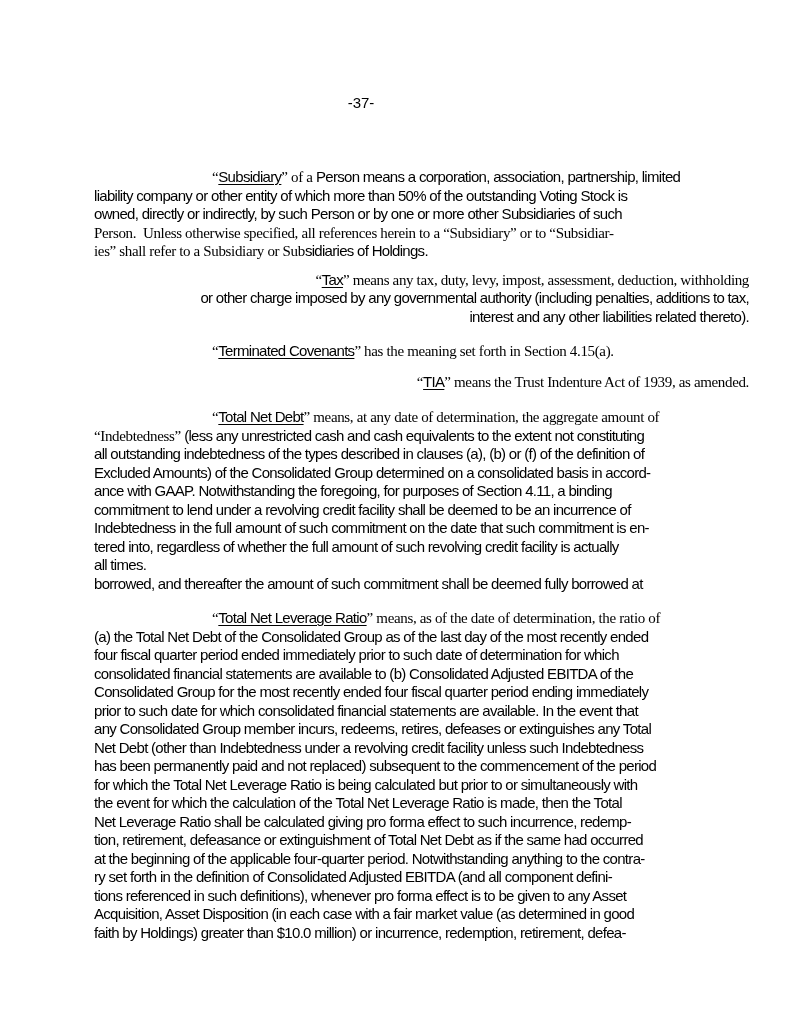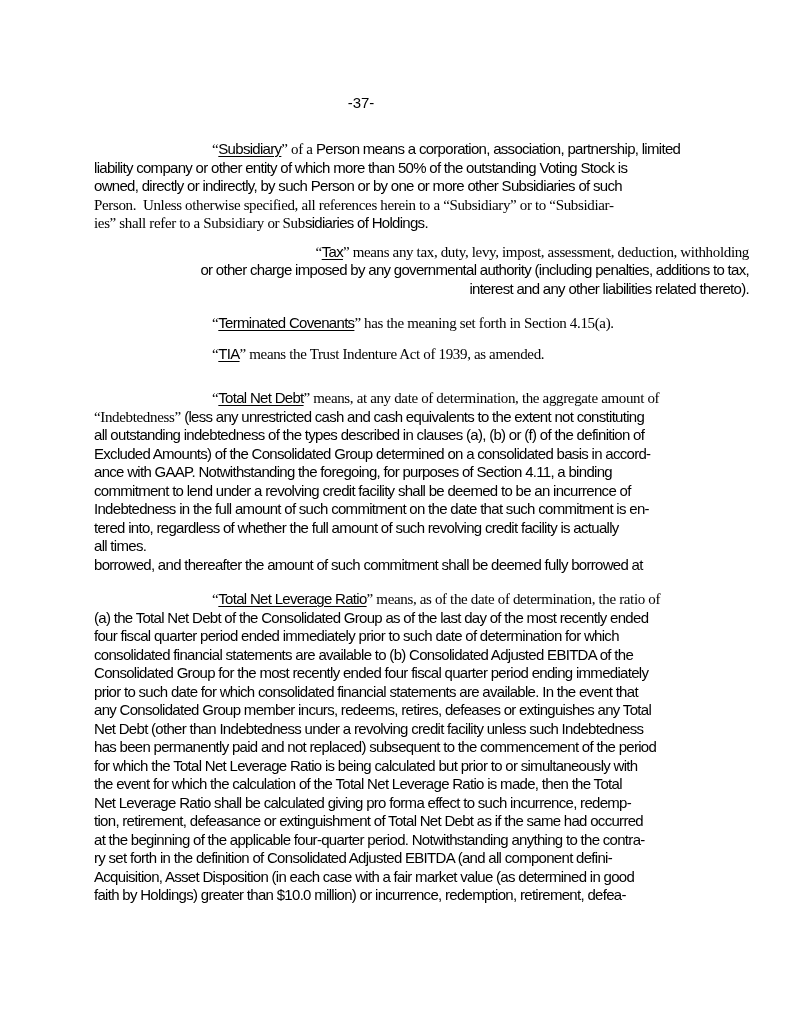--- a/index.html
+++ b/index.html
@@ -20,28 +20,28 @@
     top: 94px;
     left: 0;
     width: 722px;
     text-align: center;
     font-size: 15px;
     font-family: "Liberation Sans", sans-serif;
   }
   .content {
     position: absolute;
     left: 94px;
-    top: 140px;
+    top: 168px;
     width: 655px;
   }
   .para { margin: 0 0 11px 0; }
   .para:nth-of-type(1) { margin-bottom: 10px; }
   .para:nth-of-type(2) { margin-bottom: 16px; text-align: right; }
   .para:nth-of-type(3) { margin-bottom: 12px; }
-  .para:nth-of-type(4) { margin-bottom: 26px; }
+  .para:nth-of-type(4) { margin-bottom: 17px; text-align: right; }
   .para:nth-of-type(5) { margin-bottom: 16px; }
   .line {
     white-space: pre;
     line-height: 18.5px;
     height: 18.5px;
     font-size: 15px;
   }
   .indent { padding-left: 118px; }
   .r-sans  { font-family: "Liberation Sans", sans-serif;  letter-spacing: -0.7px; }
   .r-serif { font-family: "Liberation Serif", serif;      letter-spacing: -0.35px; }
@@ -92,16 +92,17 @@
       <div class="line"><span class="r-sans">prior to such date for which consolidated financial statements are available. In the event that</span></div>
       <div class="line"><span class="r-sans">any Consolidated Group member incurs, redeems, retires, defeases or extinguishes any Total</span></div>
       <div class="line"><span class="r-sans">Net Debt (other than Indebtedness under a revolving credit facility unless such Indebtedness</span></div>
       <div class="line"><span class="r-sans">has been permanently paid and not replaced) subsequent to the commencement of the period</span></div>
       <div class="line"><span class="r-sans">for which the Total Net Leverage Ratio is being calculated but prior to or simultaneously with</span></div>
       <div class="line"><span class="r-sans">the event for which the calculation of the Total Net Leverage Ratio is made, then the Total</span></div>
       <div class="line"><span class="r-sans">Net Leverage Ratio shall be calculated giving pro forma effect to such incurrence, redemp-</span></div>
       <div class="line"><span class="r-sans">tion, retirement, defeasance or extinguishment of Total Net Debt as if the same had occurred</span></div>
       <div class="line"><span class="r-sans">at the beginning of the applicable four-quarter period. Notwithstanding anything to the contra-</span></div>
       <div class="line"><span class="r-sans">ry set forth in the definition of Consolidated Adjusted EBITDA (and all component defini-</span></div>
+      <div class="line"><span class="r-sans">tions referenced in such definitions), whenever pro forma effect is to be given to any Asset</span></div>
       <div class="line"><span class="r-sans">Acquisition, Asset Disposition (in each case with a fair market value (as determined in good</span></div>
       <div class="line"><span class="r-sans">faith by Holdings) greater than $10.0 million) or incurrence, redemption, retirement, defea-</span></div>
     </div>
   </div>
 
 </body></html>

